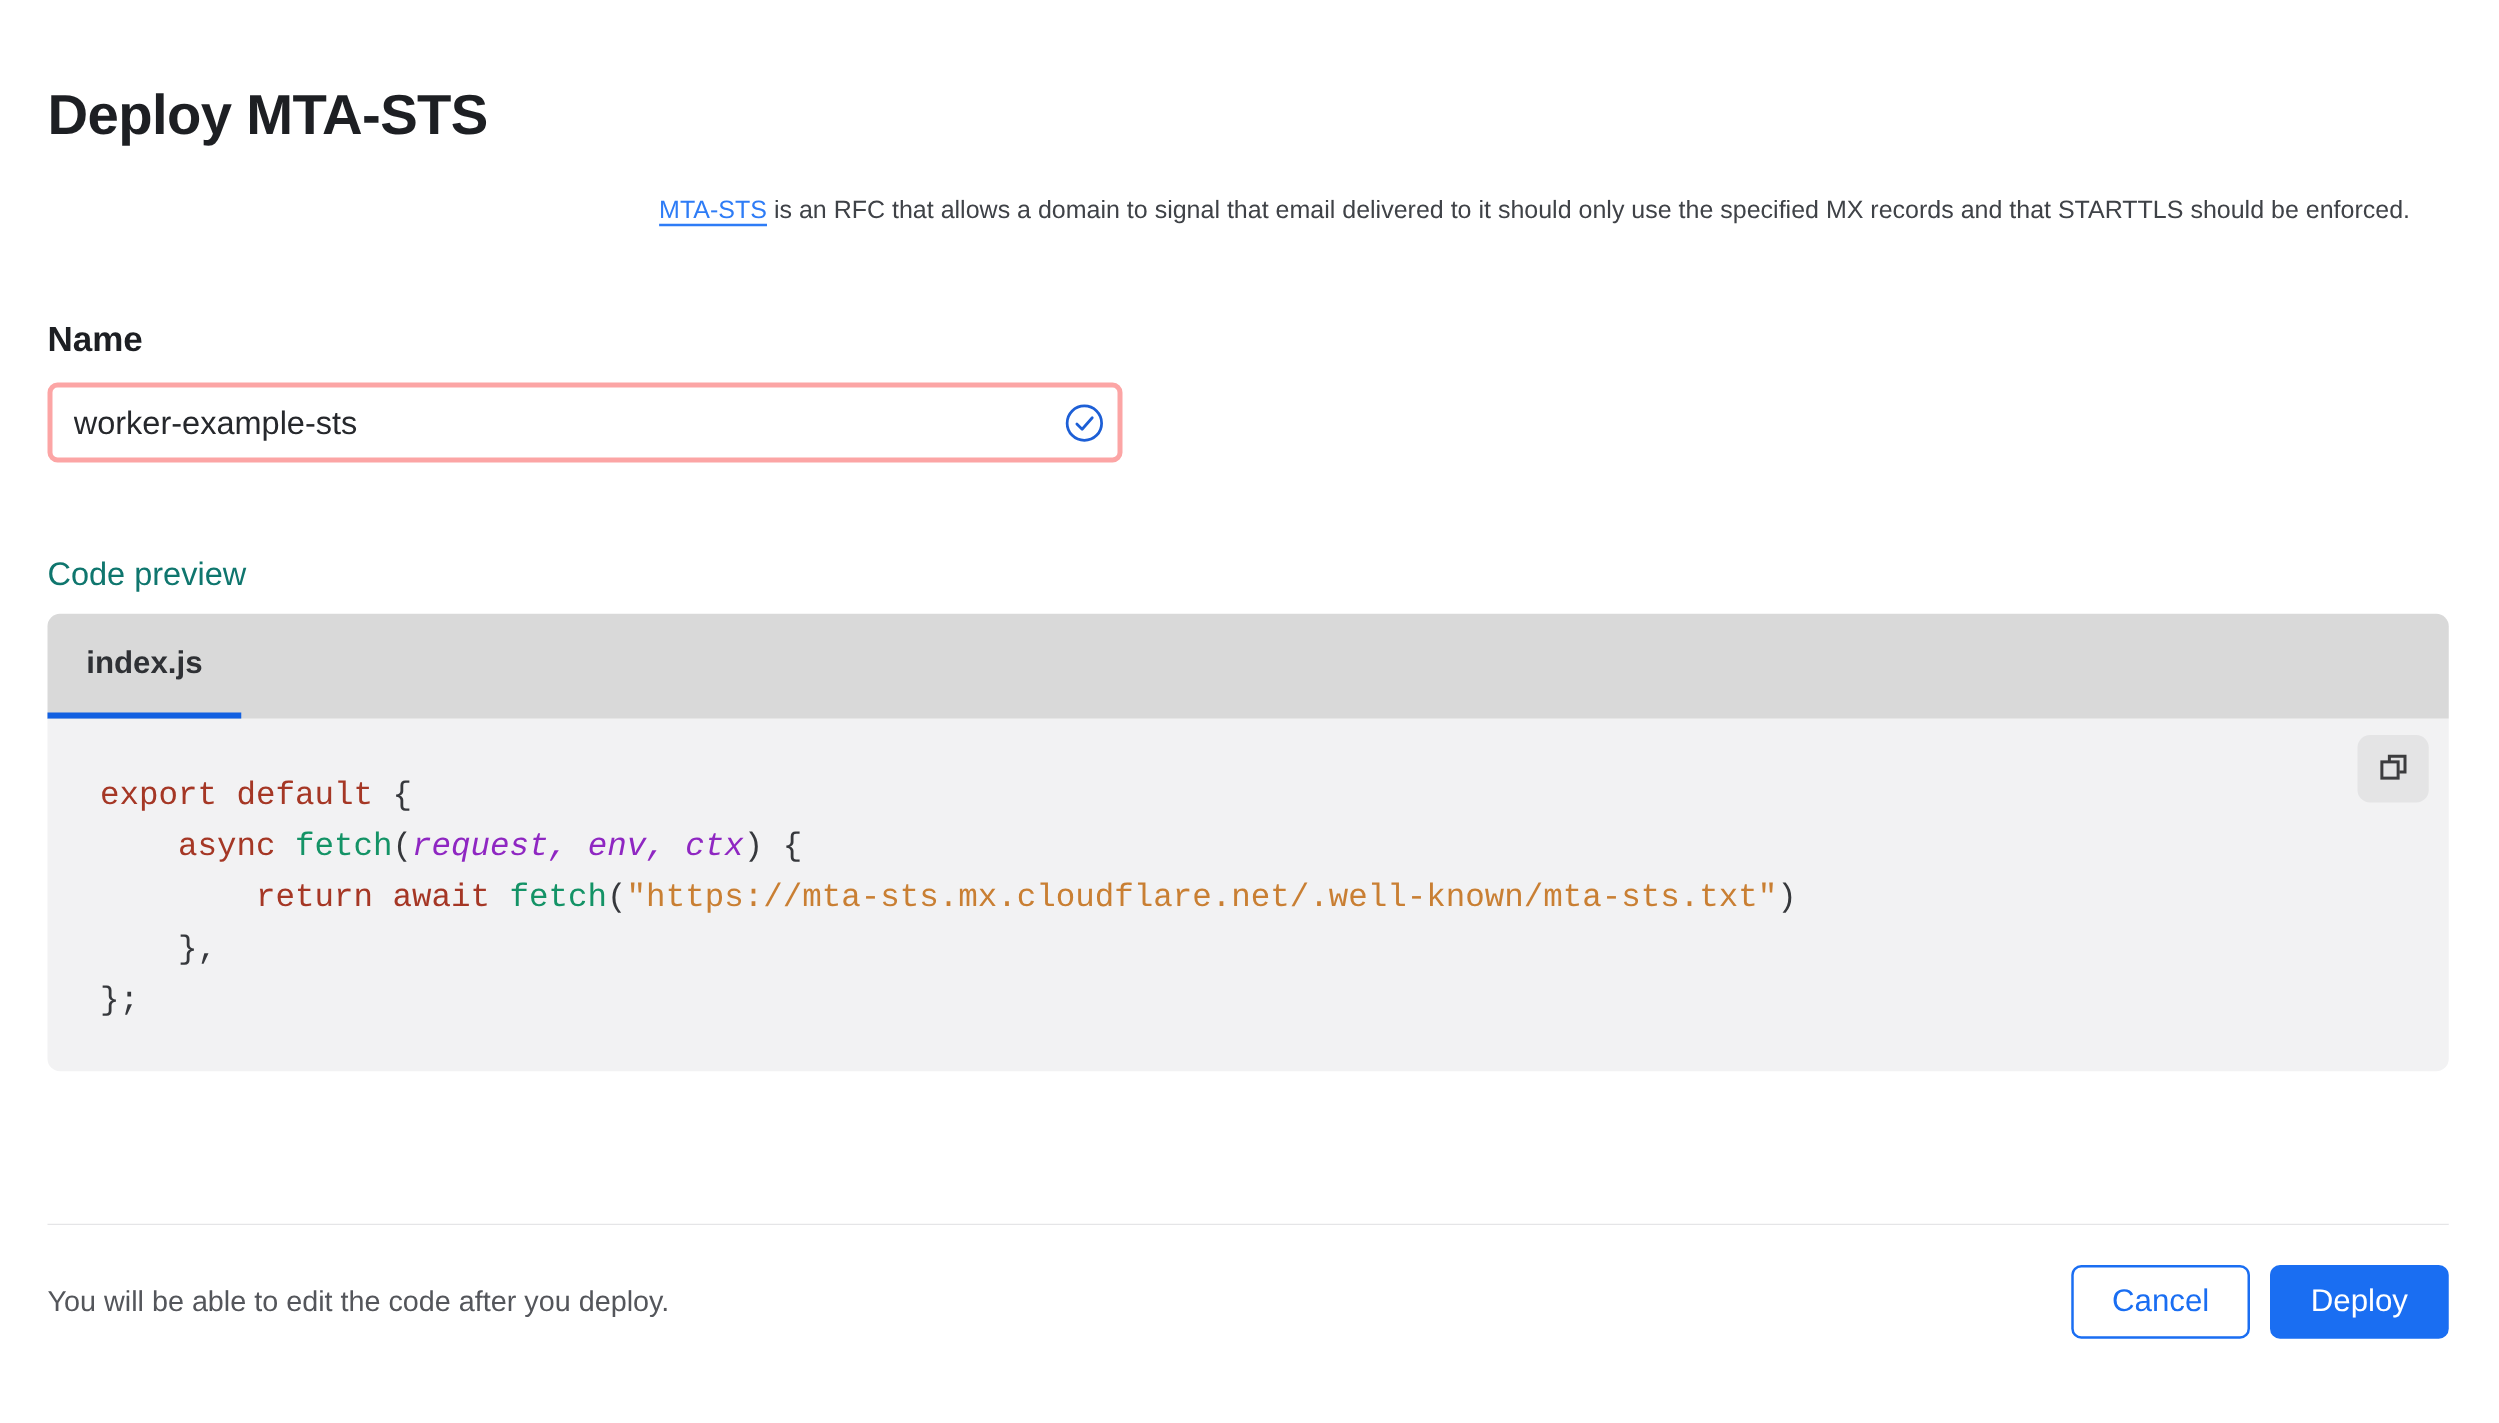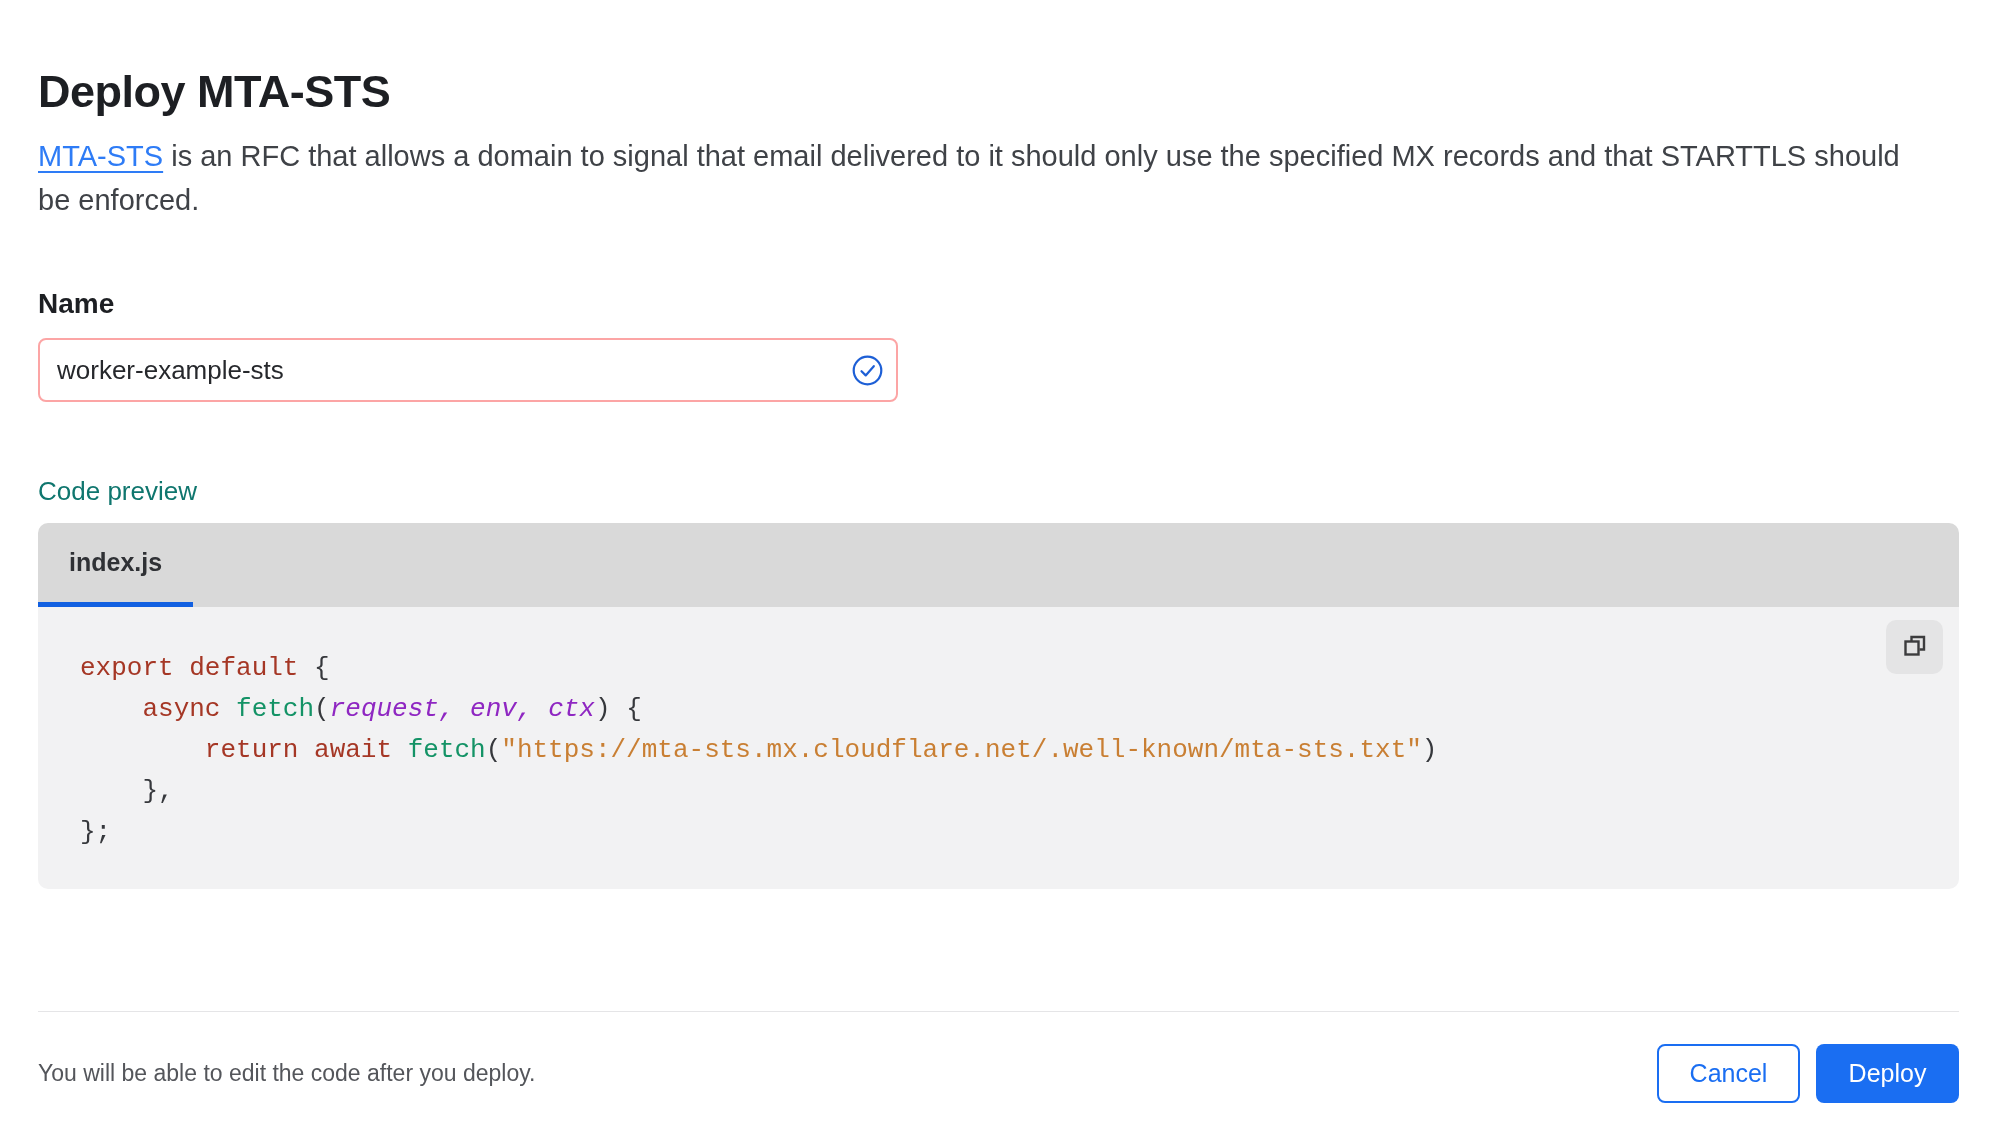--- a/index.html
+++ b/index.html
@@ -23,45 +23,46 @@
   .page { padding: 0 40px 0 38px; }
 
   .page-title {
     margin: 66px 0 0;
     font-size: 45px;
     font-weight: 700;
     letter-spacing: -0.5px;
     color: #1d1f23;
   }
   .desc {
-    margin: 16px 0 0;
-    font-size: 29px;
+    margin: 28px 0 0;
+    font-size: 20px;
     line-height: 44px;
     color: #3f4247;
     max-width: 1890px;
+    text-align: right;
   }
   .desc a {
     color: var(--link);
     text-decoration: underline;
     text-underline-offset: 5px;
     cursor: pointer;
   }
 
   .field { margin-top: 66px; }
   .field-label {
     display: block;
     font-size: 28px;
     font-weight: 700;
     color: #1d1f23;
     margin-bottom: 18px;
   }
   .input-wrap { position: relative; width: 860px; height: 64px; }
   .text-input {
     width: 100%; height: 100%;
-    border: 2px solid #fca5a5;
+    border: 4px solid #fca5a5;
     border-radius: 8px;
     font-family: "Liberation Sans", sans-serif;
     font-size: 26px;
     color: #26282c;
     padding: 0 62px 0 17px;
     outline: none;
     background: #fff;
   }
   .check-wrap {
     position: absolute; right: 15px; top: 17px;

